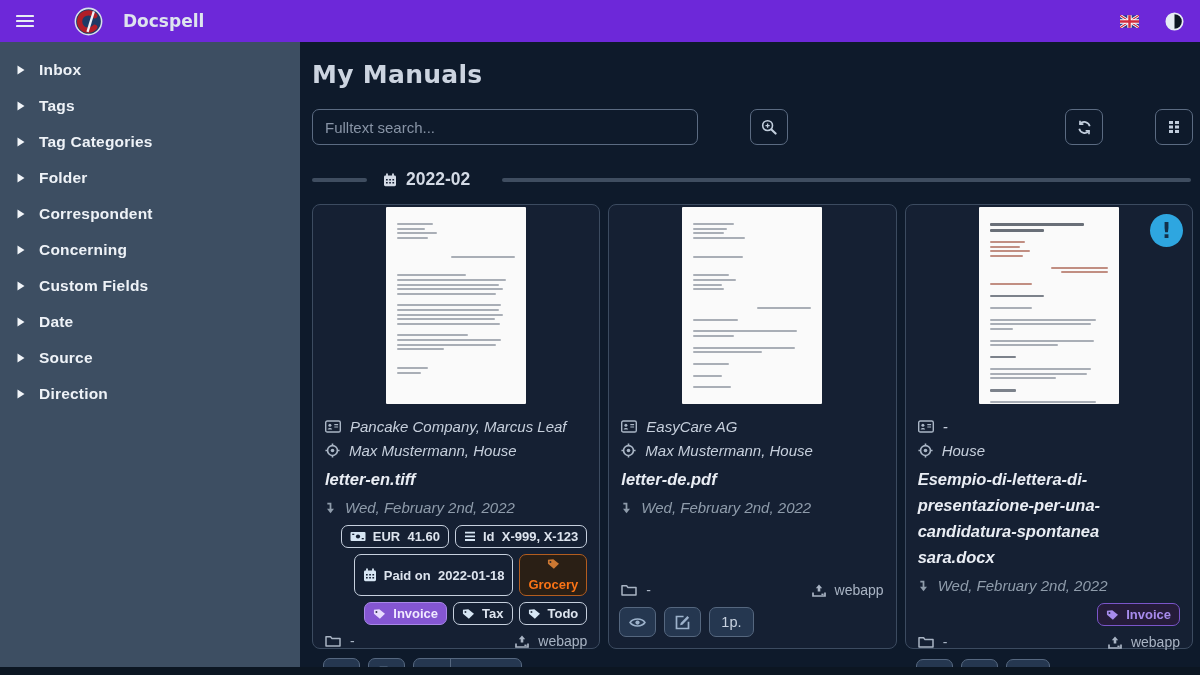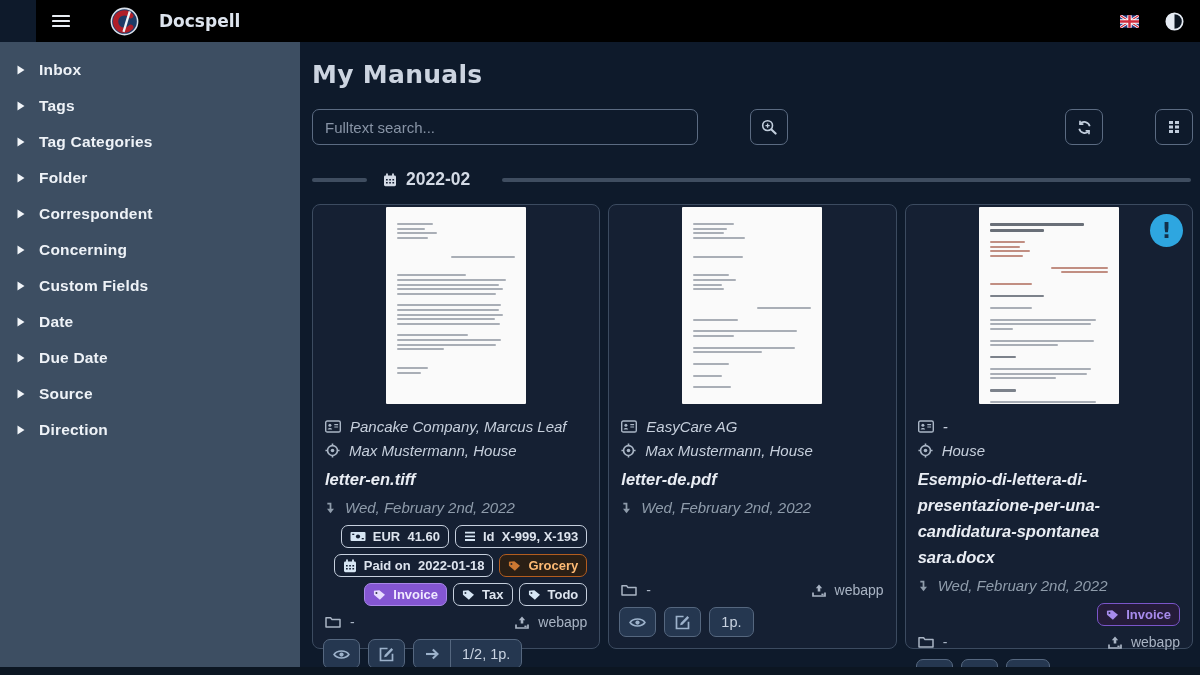--- a/index.html
+++ b/index.html
@@ -2,22 +2,22 @@
 <html><head>
 <meta charset="utf-8">
 <style>
   html,body{margin:0;padding:0;}
   body{
     width:1200px;height:675px;overflow:hidden;position:relative;
     background:#0e1a2b;font-family:"Liberation Sans",sans-serif;
     -webkit-font-smoothing:antialiased;
   }
   .navbar{
-    position:absolute;top:0;left:0;right:0;height:42px;background:#000000;
-    display:flex;align-items:center;gap:12px;padding:0 16px;box-sizing:border-box;z-index:10;margin-left:36px;
+    position:absolute;top:0;left:0;right:0;height:42px;background:#6d28d9;
+    display:flex;align-items:center;gap:12px;padding:0 16px;box-sizing:border-box;z-index:10;
   }
   .nav-burger{color:#e8edf3;display:flex;cursor:pointer;}
   .logo{display:flex;margin-left:28px;cursor:pointer;}
   .nav-title{color:#dde4ee;font-weight:bold;font-size:17px;margin-left:8px;font-family:"DejaVu Sans",sans-serif;}
   .nav-spacer{flex:1;}
   .nav-ic{display:flex;cursor:pointer;margin-left:14px;}
 
   .sidebar{
     position:absolute;top:42px;left:0;width:300px;bottom:8px;background:#3d4e62;
     padding-top:10px;box-sizing:border-box;
@@ -81,21 +81,21 @@
   .fname{color:#e9edf4;font-weight:bold;font-size:16.5px;line-height:1.58;margin:3px 0 7px 0;word-break:break-word;}
   .date-row{display:flex;align-items:center;gap:10px;color:#8f9cab;font-size:15px;margin-top:2px;}
   .date-row .icon{color:#8f9cab;display:flex;}
 
   .badges{margin-top:9px;display:flex;flex-wrap:wrap;gap:6px;justify-content:flex-end;padding:0 12px;}
   .badge{
     display:inline-flex;align-items:center;gap:7px;border:1px solid #c6d0de;border-radius:7px;
     padding:3px 8px;font-size:13px;font-weight:bold;color:#dde4ee;white-space:pre;background:transparent;
   }
   .badge .icon{display:flex;color:#d7e6f4;}
-  .badge.orange{border-color:#b35d1f;color:#fdba74;background:#2a1f15;}
+  .badge.orange{border-color:#b35d1f;color:#f97316;background:#2a1f15;flex-direction:column;}
   .badge.orange .icon{color:#cc7832;}
   .badge.psolid{background:#8456d2;border-color:#a887e8;color:#f0e9ff;}
   .badge.psolid .icon{color:#e8dcff;}
   .badge.poutline{background:#251c3a;border-color:#7a55c9;color:#a78bec;}
   .badge.poutline .icon{color:#a78bec;}
 
   .card-spacer{flex:1;}
   .folder-row{
     display:flex;justify-content:space-between;align-items:center;
     padding:0 12px;color:#a9b4c4;font-size:14px;margin-top:8px;
@@ -220,28 +220,20 @@
         </svg>
       </span>
       <span class="side-label">Date</span>
     </div>
     <div class="side-item">
       <span class="icon">
         <svg width="8" height="10" viewBox="0 0 8 10">
           <path d="M0.5 0.5 L7.5 5 L0.5 9.5 Z" fill="currentColor"></path>
         </svg>
       </span>
-      <span class="side-label">Due Date</span>
-    </div>
-    <div class="side-item">
-      <span class="icon">
-        <svg width="8" height="10" viewBox="0 0 8 10">
-          <path d="M0.5 0.5 L7.5 5 L0.5 9.5 Z" fill="currentColor"></path>
-        </svg>
-      </span>
       <span class="side-label">Source</span>
     </div>
     <div class="side-item">
       <span class="icon">
         <svg width="8" height="10" viewBox="0 0 8 10">
           <path d="M0.5 0.5 L7.5 5 L0.5 9.5 Z" fill="currentColor"></path>
         </svg>
       </span>
       <span class="side-label">Direction</span>
     </div>
@@ -380,21 +372,21 @@
         </div>
         <div class="badges">
           <span class="badge "><span class="icon"><svg width="16" height="11" viewBox="0 0 16 10">
                 <rect x="0.5" y="0.6" width="15" height="8.8" rx="1" fill="currentColor"></rect>
                 <circle cx="8" cy="5" r="2.1" fill="#152033"></circle>
                 <rect x="2.2" y="2.2" width="2.1" height="1.3" fill="#152033"></rect>
                 <rect x="11.7" y="6.5" width="2.1" height="1.3" fill="#152033"></rect>
               </svg></span><span>EUR  41.60</span></span>
           <span class="badge "><span class="icon"><svg width="12" height="11" viewBox="0 0 12 11">
                 <path d="M1 1.6 h10 M1 5.3 h10 M1 9 h10" stroke="currentColor" stroke-width="1.8"></path>
-              </svg></span><span>Id  X-999, X-193</span></span>
+              </svg></span><span>Id  X-999, X-123</span></span>
           <span class="badge "><span class="icon"><svg width="14" height="14" viewBox="0 0 14 14">
                 <rect x="1" y="2.6" width="12" height="10.6" rx="1.4" fill="currentColor"></rect>
                 <path d="M4 0.4 v3 M10 0.4 v3" stroke="currentColor" stroke-width="1.8"></path>
                 <g fill="#152033">
                   <rect x="3" y="6" width="1.7" height="1.5"></rect>
                   <rect x="6.2" y="6" width="1.7" height="1.5"></rect>
                   <rect x="9.4" y="6" width="1.7" height="1.5"></rect>
                   <rect x="3" y="9" width="1.7" height="1.5"></rect>
                   <rect x="6.2" y="9" width="1.7" height="1.5"></rect>
                   <rect x="9.4" y="9" width="1.7" height="1.5"></rect>

